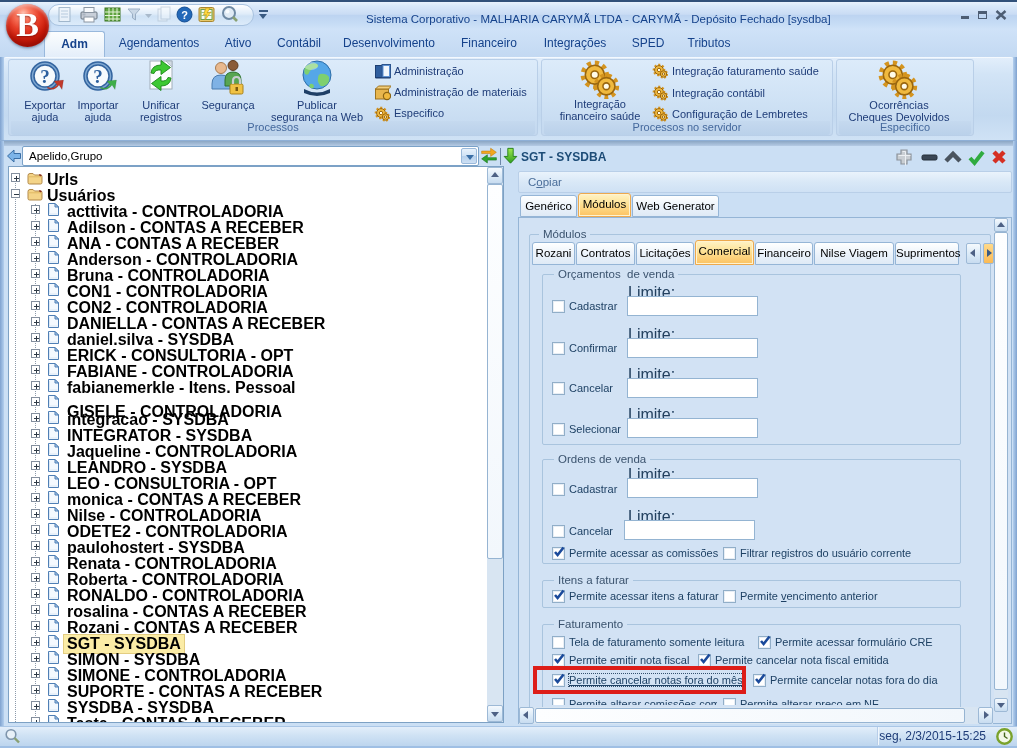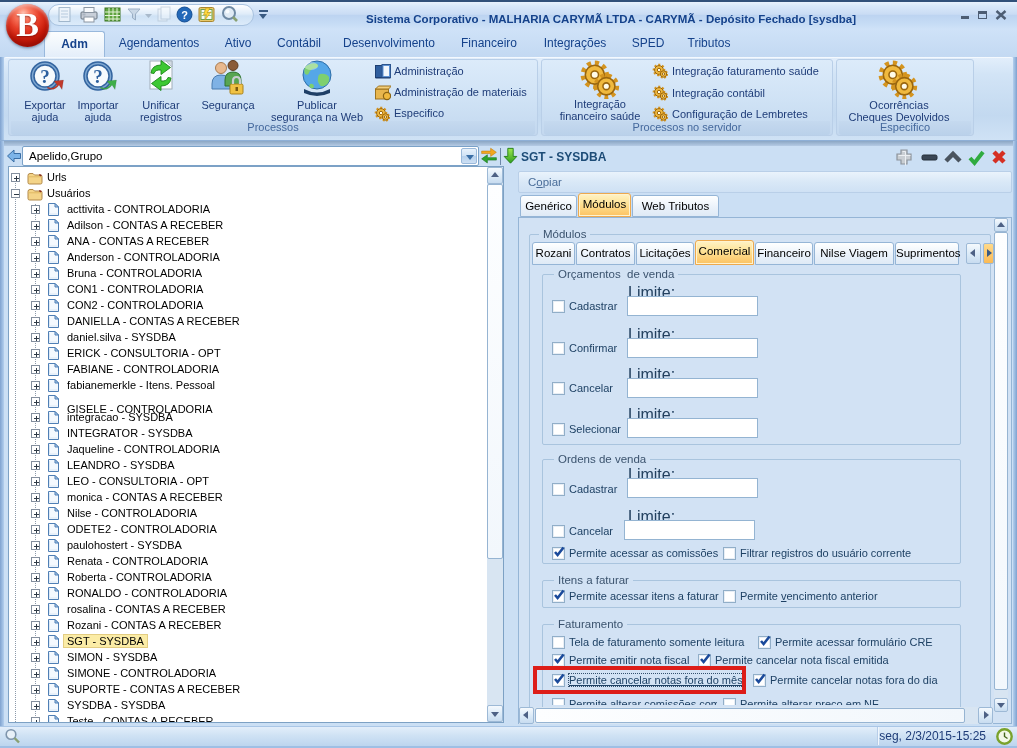--- a/index.html
+++ b/index.html
@@ -5,21 +5,21 @@
 body{font-family:"Liberation Sans",sans-serif;position:relative;background:#cbdff4}
 .abs{position:absolute}
 i{position:absolute;background:#000;display:block}
 
 #titlebar{position:absolute;left:0;top:0;width:1017px;height:29px;
  background:linear-gradient(#e8f2fd 0%,#d9e9fa 14%,#cadcf4 45%,#bdd4f1 50%,#c6dcf5 80%,#cfe2f8 100%);
  border-top:2px solid #31517a}
 #lborder{position:absolute;left:0;top:29px;width:4px;height:717px;background:linear-gradient(90deg,#7fa2cf,#b3cfee)}
 #rborder{position:absolute;right:0;top:29px;width:4px;height:717px;background:linear-gradient(90deg,#b3cfee,#7fa2cf)}
 #bborder{position:absolute;left:0;bottom:0;width:1017px;height:3px;background:#9fbfe4}
-#title{position:absolute;left:366px;top:13px;font-size:11.5px;font-weight:bold;color:#15428b;white-space:nowrap}
+#title{position:absolute;left:366px;top:13px;font-size:11.5px;font-weight:normal;color:#15428b;white-space:nowrap}
 
 #qat{position:absolute;left:48px;top:4px;width:206px;height:22px;border-radius:11px;
  background:linear-gradient(#fdfeff,#dfecf9 45%,#cfe2f5 55%,#dcebfa);border:1px solid #a9c3e0}
 
 #logo{position:absolute;left:6px;top:4px;width:43px;height:43px;border-radius:50%;
  background:radial-gradient(circle at 40% 22%,#ffc4b4 0%,#fa7f66 15%,#e8402a 38%,#cb1c0a 62%,#960b00 95%);
  box-shadow:0 1px 3px rgba(40,60,90,.6), inset 0 -4px 7px rgba(120,0,0,.45), inset 0 2px 3px rgba(255,255,255,.5);
  z-index:60;text-align:center}
 #logo span{font-family:"Liberation Serif",serif;font-weight:bold;font-size:34px;color:#fff;line-height:41px;
  text-shadow:0 1px 2px rgba(90,0,0,.6)}
@@ -41,21 +41,21 @@
 .litem{position:absolute;font-size:11px;color:#1e3c78;white-space:nowrap}
 
 #main{position:absolute;left:4px;top:141px;width:1009px;height:585px;background:#cbdff4}
 
 #combo{position:absolute;left:22px;top:146px;width:457px;height:20px;background:#fff;border:1px solid #7ba2c8;border-radius:2px}
 #combo .t{position:absolute;left:6px;top:3px;font-size:11.5px;color:#000}
 #combo .btn{position:absolute;right:1px;top:1px;width:16px;height:16px;border-radius:2px;
  background:linear-gradient(#e8f2fc,#cfe2f5 50%,#b6d0ec 52%,#cde0f4);border:1px solid #9ab9da}
 #combo .btn:after{content:"";position:absolute;left:4px;top:6px;border:4px solid transparent;border-top:5px solid #3a6ea5}
 #tree{position:absolute;left:8px;top:166px;width:496px;height:557px;background:#fff;border:1px solid #7da1c4;overflow:hidden}
-.tt{position:absolute;font-size:11px;font-weight:normal;color:#000;white-space:nowrap}
+.tt{position:absolute;font-size:16px;font-weight:bold;color:#000;white-space:nowrap}
 .tt.sel{background:#fbeca6;outline:1px solid #e3cd82;padding:0 3px;margin-left:-3px}
 .dot{position:absolute;width:1px;border-left:1px dotted #8c9aaa}
 .xb{position:absolute;width:9px;height:9px;background:#fff;border:1px solid #848f9e}
 .xb i{background:#2f3a46}
 
 .sbv{position:absolute;width:16px;background:#d8e5f2}
 .sbh{position:absolute;height:17px;background:#d8e5f2}
 .sbtn{position:absolute;background:linear-gradient(#f5f9fd,#dcebf8 50%,#c8dcf0);border:1px solid #9db9d6;border-radius:2px}
 .sth{position:absolute;background:linear-gradient(90deg,#fdfeff,#f2f7fc);border:1px solid #96b4d2;border-radius:2px}
 .sthh{position:absolute;background:linear-gradient(#fdfeff,#f2f7fc);border:1px solid #96b4d2;border-radius:2px}
@@ -666,21 +666,21 @@
 <div id="copiar">
     <span>C<u>o</u>piar</span>
   </div>
 <div class="otab" style="left:520px;width:57px">
     <span>Genérico</span>
   </div>
 <div class="otab seltab" style="left:578px;top:193px;height:24px;width:53px;z-index:3">
     <span>Módulos</span>
   </div>
 <div class="otab" style="left:632px;width:87px">
-    <span>Web Tributos</span>
+    <span>Web Generator</span>
   </div>
 <div id="tabbody"></div>
 <div class="gb" style="left:529px;top:234px;width:462px;height:482px"></div>
 <div class="gbl" style="left:539px;top:228px">Módulos</div>
 <div class="itab" style="left:532px;width:43px;">
     <span>Rozani</span>
   </div>
 <div class="itab" style="left:576px;width:59px;">
     <span>Contratos</span>
   </div>

